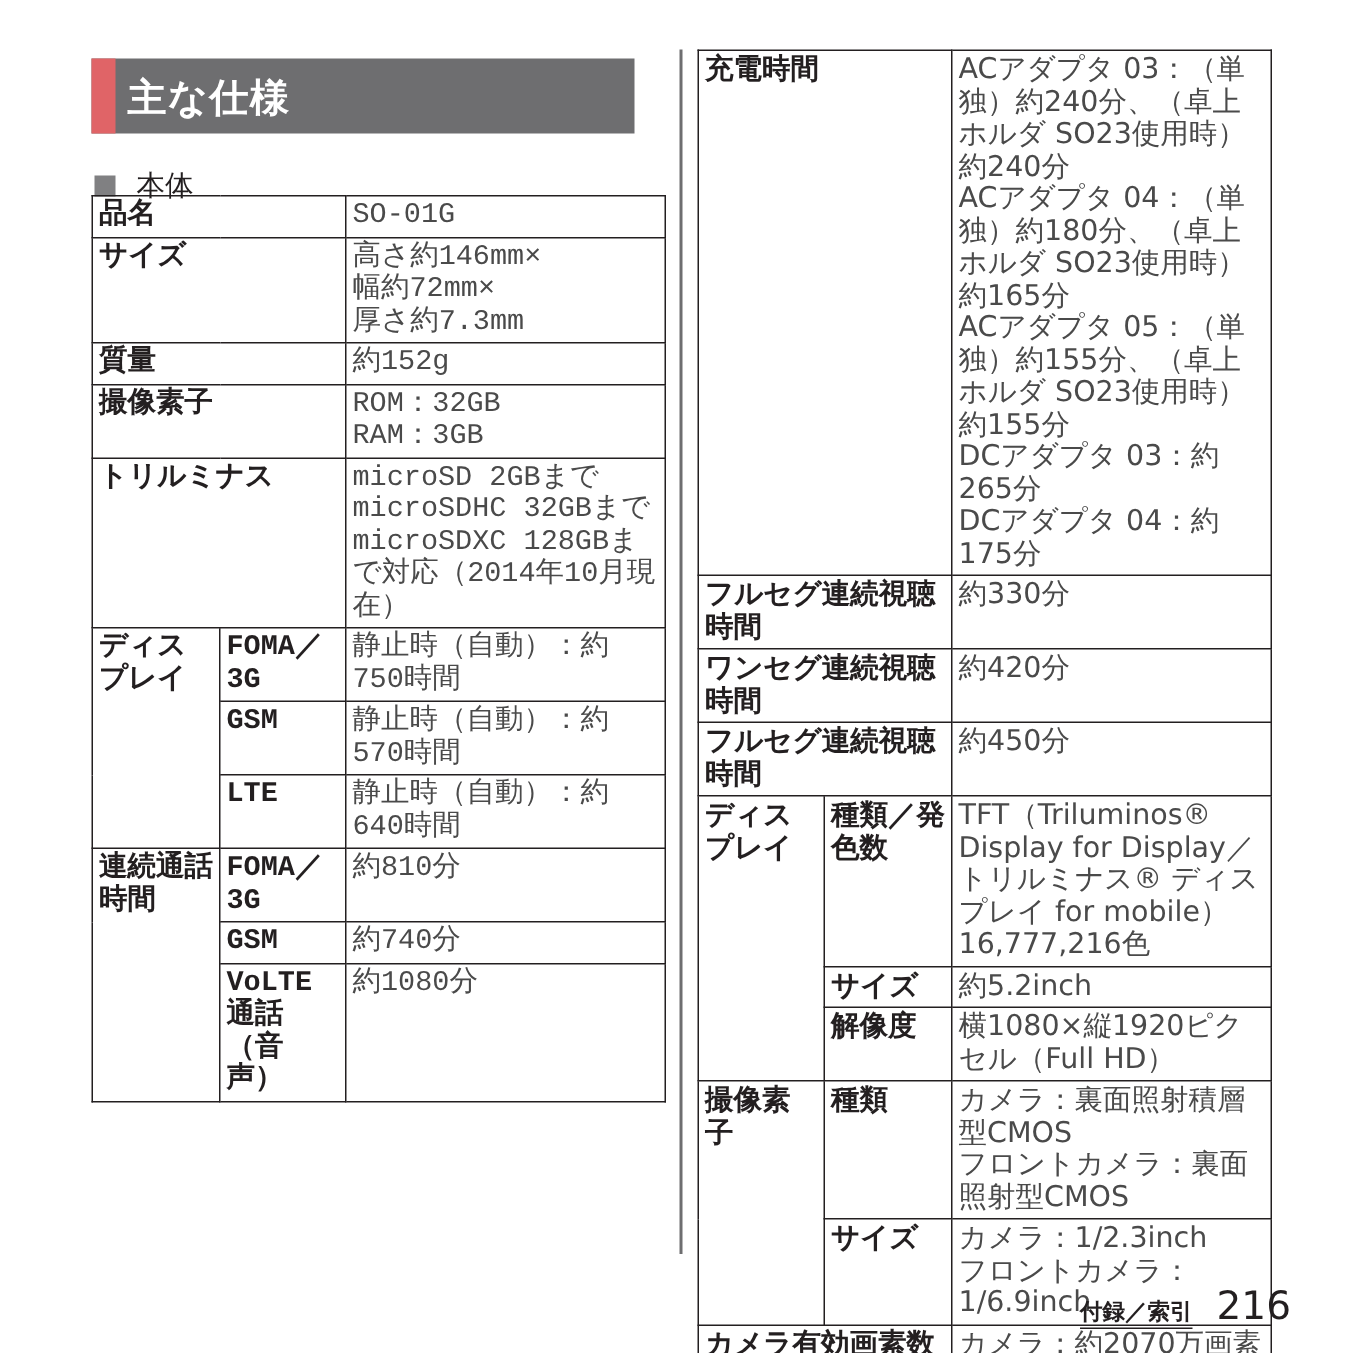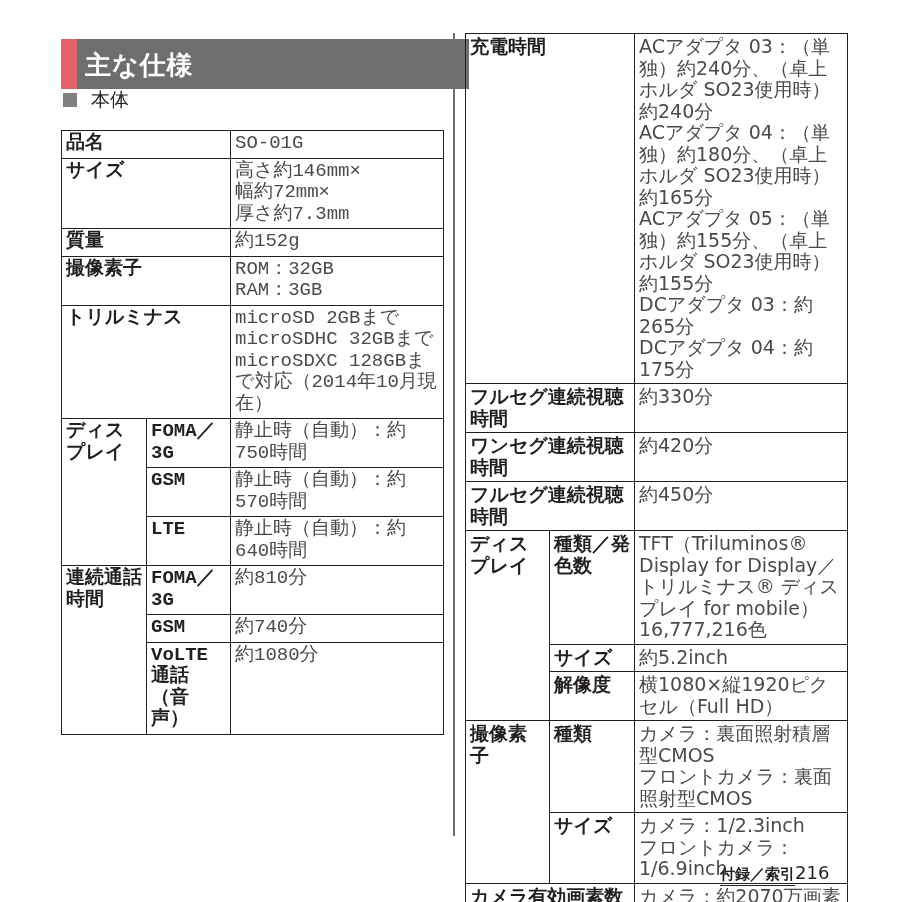--- a/index.html
+++ b/index.html
@@ -1,39 +1,39 @@
 <!DOCTYPE html>
 <html><head>
 <meta charset="utf-8">
 <style>
   html, body { margin: 0; padding: 0; background: #ffffff; }
   body { width: 907px; height: 902px; position: relative; overflow: hidden;
          font-family: "DejaVu Sans", "Liberation Sans", sans-serif; color: #231f20; }
-  .title-bar { position: absolute; left: 61px; top: 39px; width: 408px; height: 50px;
+  .title-bar { position: absolute; left: 61px; top: 39px; width: 362px; height: 50px;
                background: #6e6e70; }
   .title-accent { position: absolute; left: 0; top: 0; width: 16px; height: 50px; background: #e06467; }
   .title-text { position: absolute; left: 24px; top: 9px; font-size: 26px; font-weight: bold; color: #ffffff;
                 letter-spacing: 1px; }
-  .section { position: absolute; left: 63px; top: 88px; height: 24px; display: flex; align-items: center; }
+  .section { position: absolute; left: 63px; top: 112px; height: 24px; display: flex; align-items: center; }
   .section-square { width: 14px; height: 14px; background: #808082; margin-right: 14px; }
   .section-text { font-size: 19px; color: #231f20; }
 
   table { border-collapse: collapse; position: absolute; table-layout: fixed; }
   td { border: 1px solid #231f20; vertical-align: top; padding: 2px 4px 3px 4px;
        font-size: 19px; line-height: 21.5px; }
   td.k { font-weight: bold; }
   td.v { color: #4a4a4a; }
   .left-table { left: 61px; top: 130px; width: 382px; font-family: Liberation Mono, monospace; }
   .right-table { left: 465px; top: 33px; width: 382px; }
 
   .divider { position: absolute; left: 453px; top: 33px; width: 2px; height: 803px; background: #6e6e70; }
 
   .footer { position: absolute; left: 720px; top: 843px; display: flex; align-items: baseline; }
   .footer-label { font-size: 15px; font-weight: bold; border-bottom: 1.5px solid #231f20; padding-bottom: 1px; margin-top: 22px; }
-  .footer-page { font-size: 18px; margin-left: 0; }
+  .footer-page { font-size: 26px; margin-left: 16px; }
   .pre { white-space: pre-line; }
 </style>
 </head>
 <body>
 
 <div class="title-bar">
   <div class="title-accent"></div>
   <div class="title-text">主な仕様</div>
 </div>
 

